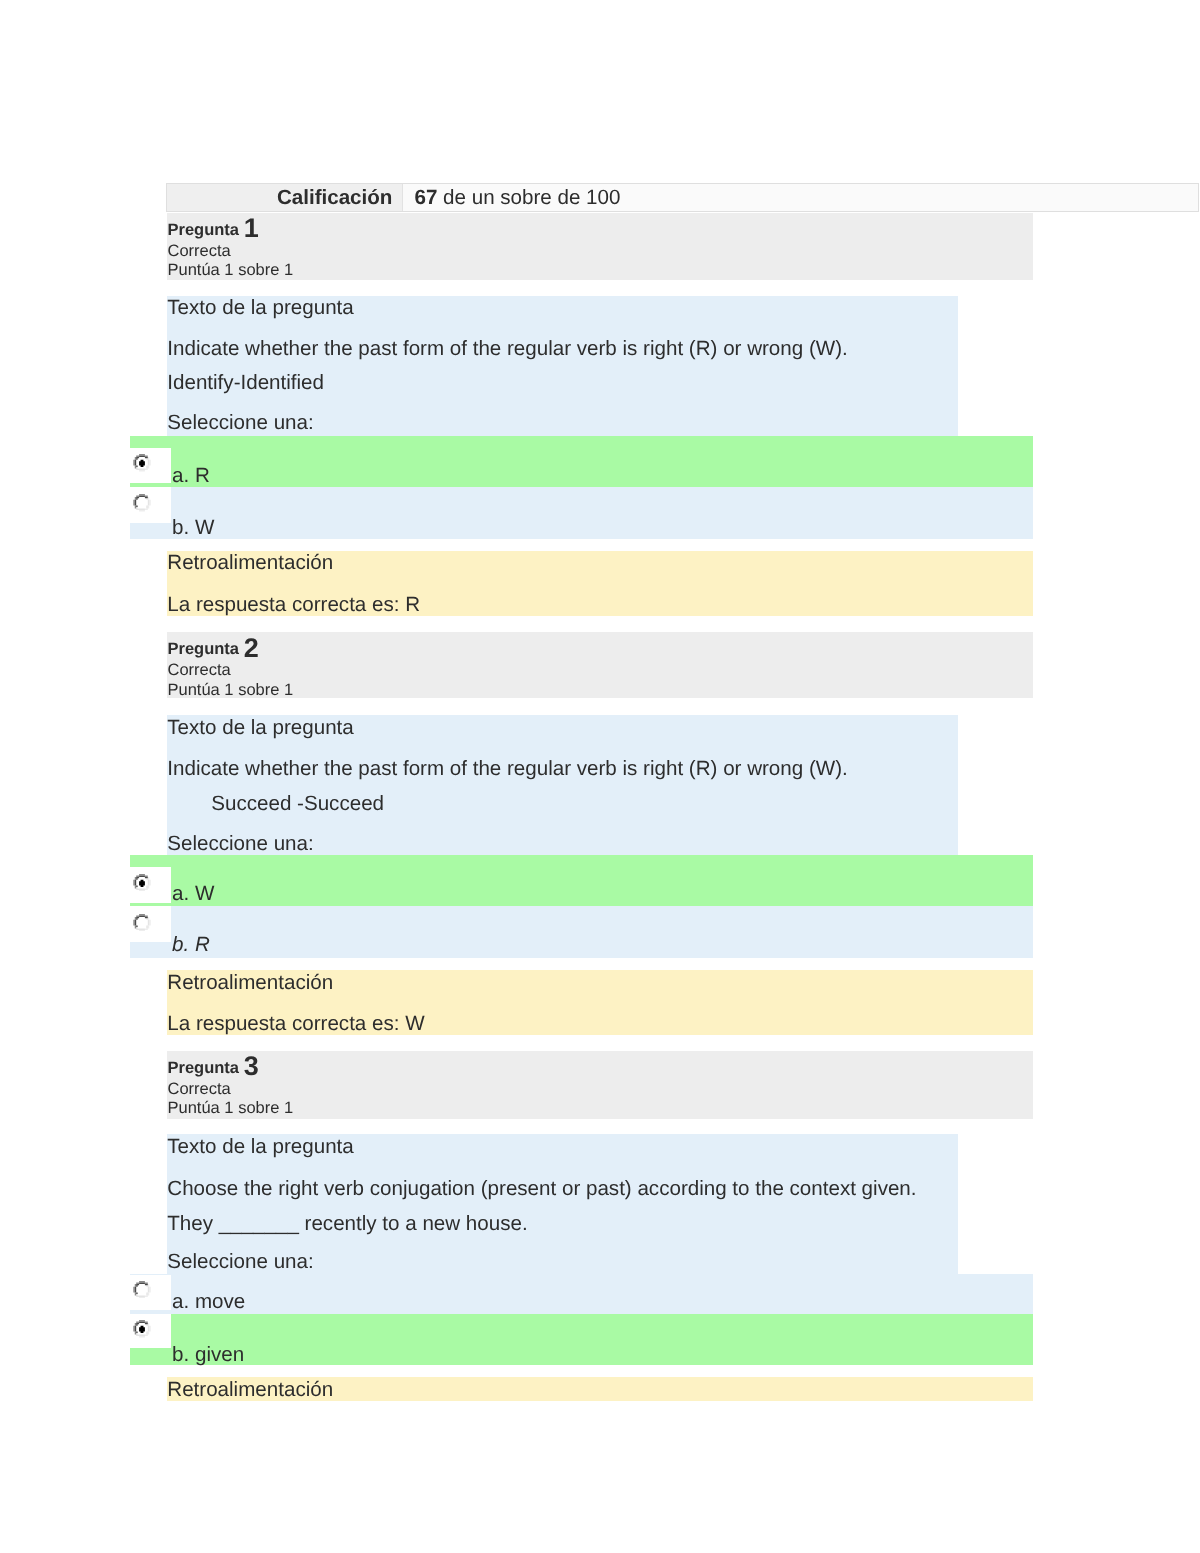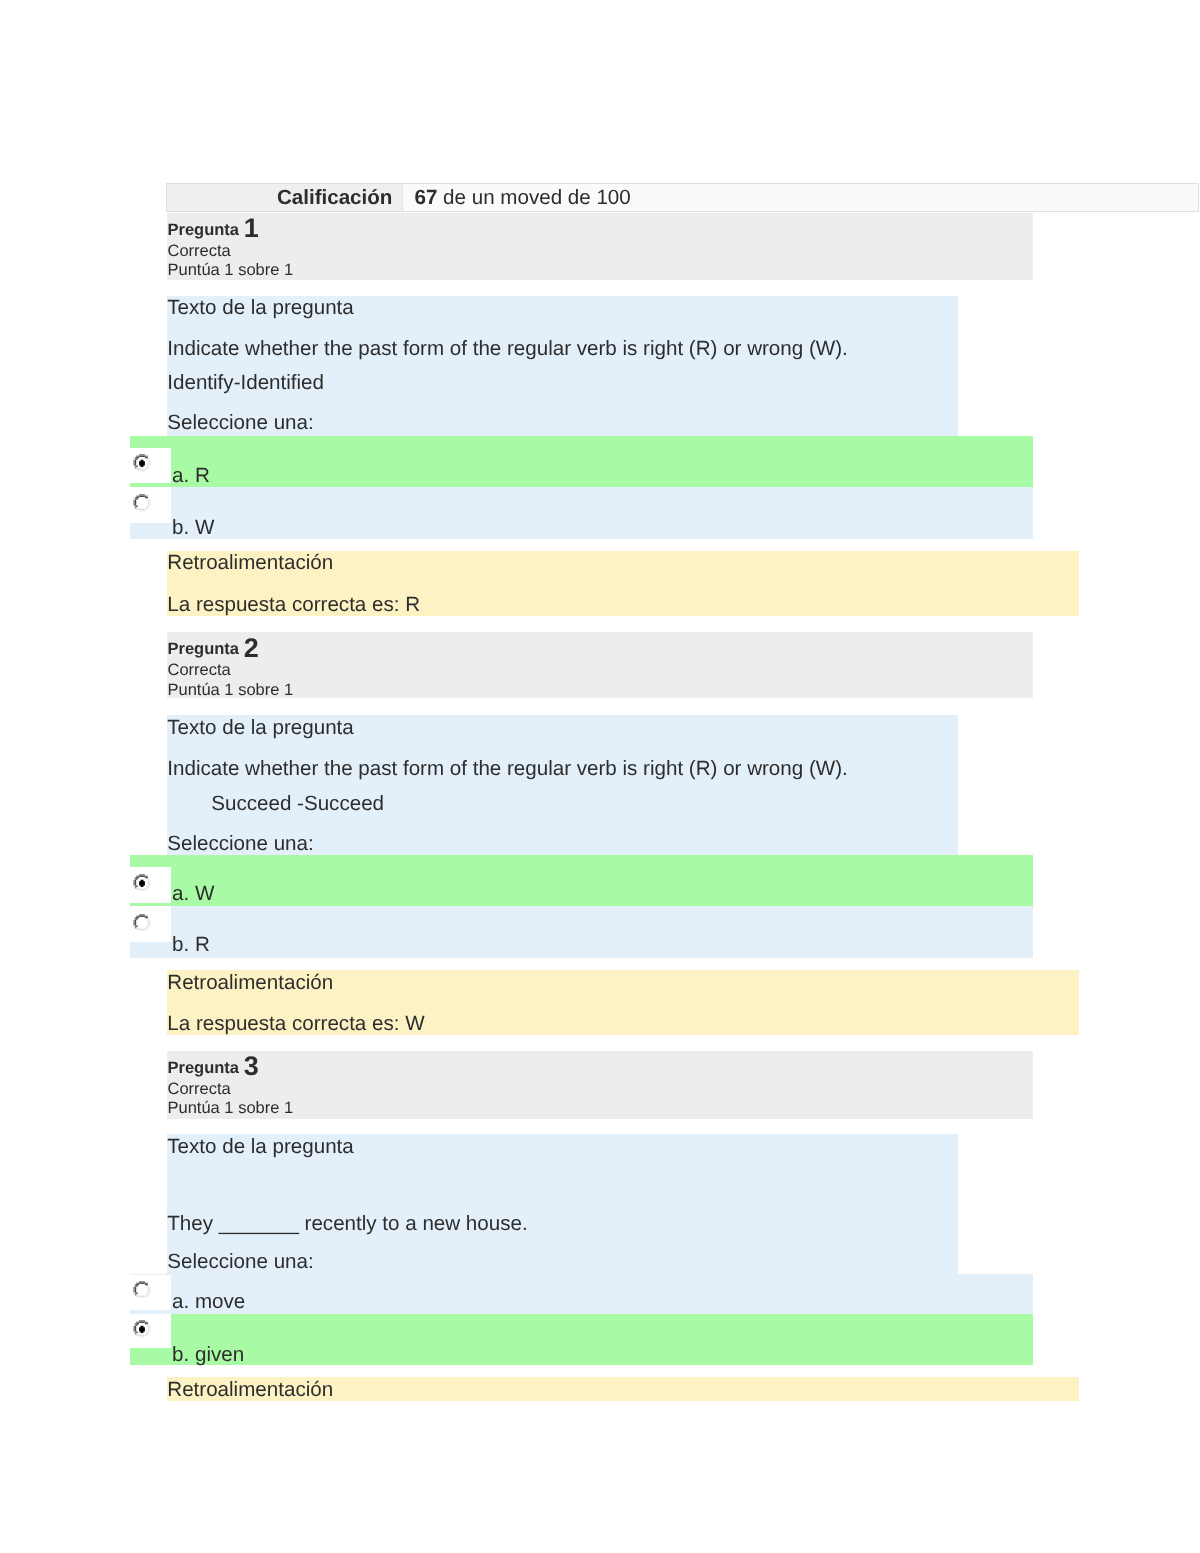--- a/index.html
+++ b/index.html
@@ -34,33 +34,33 @@
 
   .answer-row{position:absolute;left:-36.5px;width:902.8px;}
   .answer-row.correct{background:var(--c-correct,#a9faa4);}
   .answer-row.plain{background:var(--c-question,#e3eff9);}
   .answer-row .rbox{position:absolute;left:0;width:41.15px;background:#fff;}
   .answer-row .rlab{position:absolute;left:42px;white-space:nowrap;line-height:1;
     font-size:20.58px;}
   .radio{position:absolute;width:18px;height:17.4px;display:block;}
   .radio svg{display:block;width:18px;height:17.4px;}
 
-  .outcome{position:absolute;left:0;width:866.3px;background:var(--c-feedback,#fdf2c4);padding-left:46px;}
+  .outcome{position:absolute;left:0;width:866.3px;background:var(--c-feedback,#fdf2c4);}
   .outcome .otxt{position:absolute;left:0.7px;white-space:nowrap;line-height:1;
     font-size:20.58px;}
 </style>
 </head>
 <body>
 
 <div class="page">
   <table class="grade-table">
     <tbody>
         <tr>
       <td class="gt-key">Calificación</td>
-      <td class="gt-val"><span class="gt-num">67</span> <span>de un moved de 100</span></td>
+      <td class="gt-val"><span class="gt-num">67</span> <span>de un sobre de 100</span></td>
     </tr>
   </tbody>
     </table>
   <div class="que">
     <div class="info" style="top:212.7px;height:67.7px;">
       <div class="ino" style="top:9.20px;">Pregunta</div>
       <div class="qno" style="top:2.70px;">1</div>
       <div class="state" style="top:30.20px;">Correcta</div>
       <div class="grade" style="top:49.70px;">Puntúa 1 sobre 1</div>
     </div>
@@ -125,21 +125,21 @@
               <path fill="#ededed" d="M10 2h1v1h-1zM10 3h1v1h-1zM11 4h1v1h-1zM11 5h1v1h-1zM11 6h1v1h-1zM11 7h1v1h-1zM10 8h1v1h-1zM10 9h1v1h-1zM8 10h2v1h-2zM4 11h4v1h-4z"></path>
               <path fill="#e4e4e4" d="M9 3h1v1h-1zM10 4h1v1h-1zM10 5h1v1h-1zM10 6h1v1h-1zM10 7h1v1h-1zM9 8h1v1h-1zM2 9h1v1h-1zM9 9h1v1h-1zM2 10h6v1h-6z"></path>
               <path fill="#8a8a8a" d="M4 0h4v1h-4zM2 1h2v1h-2zM8 1h2v1h-2zM1 2h1v1h-1zM1 3h1v1h-1zM0 4h1v1h-1zM0 5h1v1h-1zM0 6h1v1h-1zM0 7h1v1h-1zM1 8h1v1h-1zM1 9h1v1h-1z"></path>
               <path fill="#4a4a4a" d="M4 1h4v1h-4zM2 2h2v1h-2zM8 2h2v1h-2zM2 3h1v1h-1zM1 4h1v1h-1zM1 5h1v1h-1zM1 6h1v1h-1zM1 7h1v1h-1zM2 8h1v1h-1z"></path>
               <path fill="#000000" d="M5 4h2v1h-2zM4 5h4v1h-4zM4 6h4v1h-4zM4 7h4v1h-4zM5 8h2v1h-2z"></path>
             </svg>
           </span>
       </div>
       <div class="rlab" style="top:29.00px;">a. W</div>
     </div>
-    <div class="answer-row plain" style="top:906.2px;height:52.3px;">
+    <div class="answer-row plain" style="top:906.2px;height:52.3px;font-style:italic;">
       <div class="rbox" style="top:0.0px;height:35.8px;">
         <span class="radio" style="left:2.5px;top:7.5px;">
             <svg viewBox="0 0 12 12" xmlns="http://www.w3.org/2000/svg">
               <path fill="#ffffff" d="M4 2h4v1h-4zM3 3h6v1h-6zM2 4h8v1h-8zM2 5h8v1h-8zM2 6h8v1h-8zM2 7h8v1h-8zM3 8h6v1h-6zM3 9h6v1h-6z"></path>
               <path fill="#ededed" d="M10 2h1v1h-1zM10 3h1v1h-1zM11 4h1v1h-1zM11 5h1v1h-1zM11 6h1v1h-1zM11 7h1v1h-1zM10 8h1v1h-1zM10 9h1v1h-1zM8 10h2v1h-2zM4 11h4v1h-4z"></path>
               <path fill="#e4e4e4" d="M9 3h1v1h-1zM10 4h1v1h-1zM10 5h1v1h-1zM10 6h1v1h-1zM10 7h1v1h-1zM9 8h1v1h-1zM2 9h1v1h-1zM9 9h1v1h-1zM2 10h6v1h-6z"></path>
               <path fill="#8a8a8a" d="M4 0h4v1h-4zM2 1h2v1h-2zM8 1h2v1h-2zM1 2h1v1h-1zM1 3h1v1h-1zM0 4h1v1h-1zM0 5h1v1h-1zM0 6h1v1h-1zM0 7h1v1h-1zM1 8h1v1h-1zM1 9h1v1h-1z"></path>
               <path fill="#4a4a4a" d="M4 1h4v1h-4zM2 2h2v1h-2zM8 2h2v1h-2zM2 3h1v1h-1zM1 4h1v1h-1zM1 5h1v1h-1zM1 6h1v1h-1zM1 7h1v1h-1zM2 8h1v1h-1z"></path>
             </svg>
           </span>
@@ -153,20 +153,21 @@
   </div>
   <div class="que">
     <div class="info" style="top:1050.5px;height:68.0px;">
       <div class="ino" style="top:9.20px;">Pregunta</div>
       <div class="qno" style="top:2.70px;">3</div>
       <div class="state" style="top:30.20px;">Correcta</div>
       <div class="grade" style="top:49.70px;">Puntúa 1 sobre 1</div>
     </div>
     <div class="formulation" style="top:1134.2px;height:139.8px;">
       <div class="ftxt" style="top:2.40px;">Texto de la pregunta</div>
+      <div class="ftxt" style="top:44.40px;">Choose the right verb conjugation (present or past) according to the context given.</div>
       <div class="ftxt" style="top:79.70px;">They _______ recently to a new house.</div>
       <div class="ftxt" style="top:117.80px;">Seleccione una:</div>
     </div>
     <div class="answer-row plain" style="top:1274.0px;height:39.7px;text-align:center;">
       <div class="rbox" style="top:1.0px;height:35.1px;">
         <span class="radio" style="left:2.5px;top:5.9px;">
             <svg viewBox="0 0 12 12" xmlns="http://www.w3.org/2000/svg">
               <path fill="#ffffff" d="M4 2h4v1h-4zM3 3h6v1h-6zM2 4h8v1h-8zM2 5h8v1h-8zM2 6h8v1h-8zM2 7h8v1h-8zM3 8h6v1h-6zM3 9h6v1h-6z"></path>
               <path fill="#ededed" d="M10 2h1v1h-1zM10 3h1v1h-1zM11 4h1v1h-1zM11 5h1v1h-1zM11 6h1v1h-1zM11 7h1v1h-1zM10 8h1v1h-1zM10 9h1v1h-1zM8 10h2v1h-2zM4 11h4v1h-4z"></path>
               <path fill="#e4e4e4" d="M9 3h1v1h-1zM10 4h1v1h-1zM10 5h1v1h-1zM10 6h1v1h-1zM10 7h1v1h-1zM9 8h1v1h-1zM2 9h1v1h-1zM9 9h1v1h-1zM2 10h6v1h-6z"></path>

